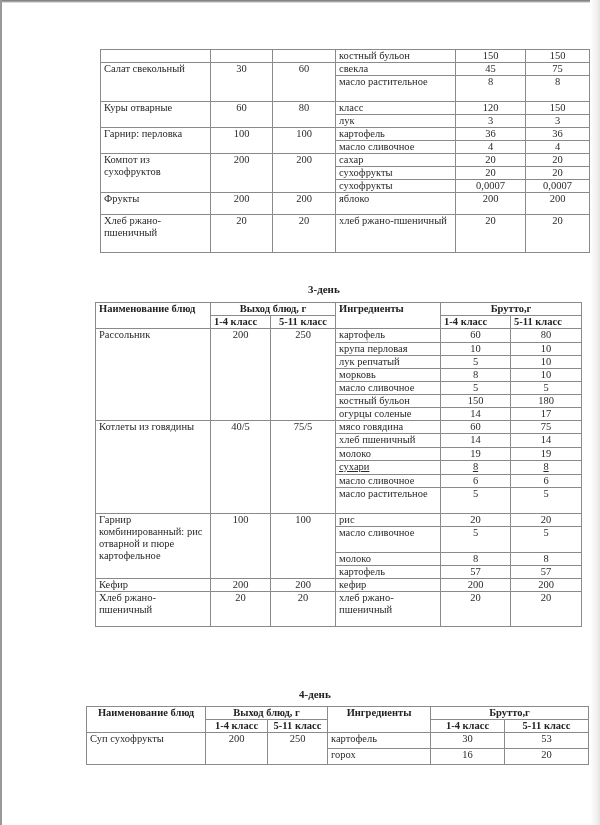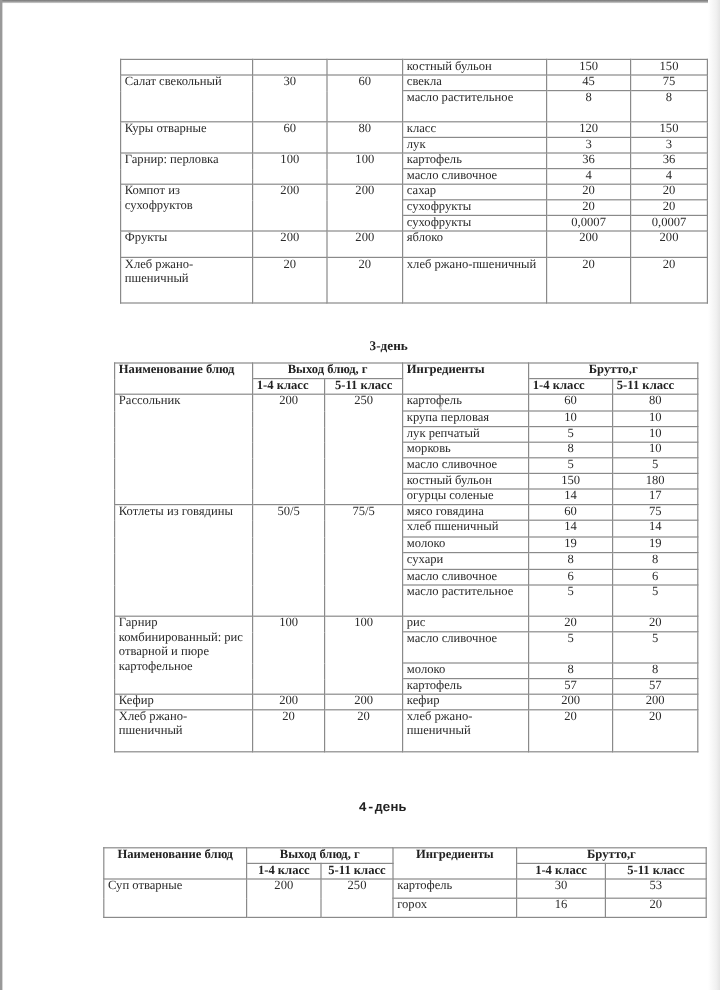--- a/index.html
+++ b/index.html
@@ -176,37 +176,37 @@
         <td class="c">150</td>
         <td class="c">180</td>
       </tr>
       <tr style="height: 12px;">
         <td class="">огурцы соленые</td>
         <td class="c">14</td>
         <td class="c">17</td>
       </tr>
       <tr style="height: 13px;">
         <td rowspan="6" class="">Котлеты из говядины</td>
-        <td rowspan="6" class="c">50/5</td>
+        <td rowspan="6" class="c">40/5</td>
         <td rowspan="6" class="c">75/5</td>
         <td class="">мясо говядина</td>
         <td class="c">60</td>
         <td class="c">75</td>
       </tr>
       <tr style="height: 14px;">
         <td class="">хлеб пшеничный</td>
         <td class="c">14</td>
         <td class="c">14</td>
       </tr>
       <tr style="height: 13px;">
         <td class="">молоко</td>
         <td class="c">19</td>
         <td class="c">19</td>
       </tr>
-      <tr style="height: 14px;">
+      <tr style="height: 14px; text-decoration: underline;">
         <td class="">сухари</td>
         <td class="c">8</td>
         <td class="c">8</td>
       </tr>
       <tr style="height: 13px;">
         <td class="">масло сливочное</td>
         <td class="c">6</td>
         <td class="c">6</td>
       </tr>
       <tr style="height: 26px;">
@@ -250,21 +250,21 @@
         <td rowspan="1" class="c">20</td>
         <td rowspan="1" class="c">20</td>
         <td class="">хлеб ржано-пшеничный</td>
         <td class="c">20</td>
         <td class="c">20</td>
       </tr>
     </tbody>
 </table>
 <div class="pencil-mark" style="left:365px; top:330px;">‹</div>
 
-<div class="day-title" style="left:299px; top:668px;font-family:Liberation Mono, monospace;">4-день</div>
+<div class="day-title" style="left:299px; top:688px;">4-день</div>
 <table class="menu" id="t3" style="left:86px; top:706px; width:502px;">
   <colgroup>
       <col style="width:119px">
       <col style="width:62px">
       <col style="width:60px">
       <col style="width:103px">
       <col style="width:74px">
       <col style="width:84px">
     </colgroup>
   <thead>
@@ -276,21 +276,21 @@
     </tr>
     <tr>
       <th class="c">1-4 класс</th>
       <th class="c">5-11 класс</th>
       <th class="c">1-4 класс</th>
       <th class="c">5-11 класс</th>
     </tr>
   </thead>
   <tbody id="t3-body">
       <tr style="height: 16px;">
-        <td rowspan="2" class="">Суп отварные</td>
+        <td rowspan="2" class="">Суп сухофрукты</td>
         <td rowspan="2" class="c">200</td>
         <td rowspan="2" class="c">250</td>
         <td class="">картофель</td>
         <td class="c">30</td>
         <td class="c">53</td>
       </tr>
       <tr style="height: 16px;">
         <td class="">горох</td>
         <td class="c">16</td>
         <td class="c">20</td>

